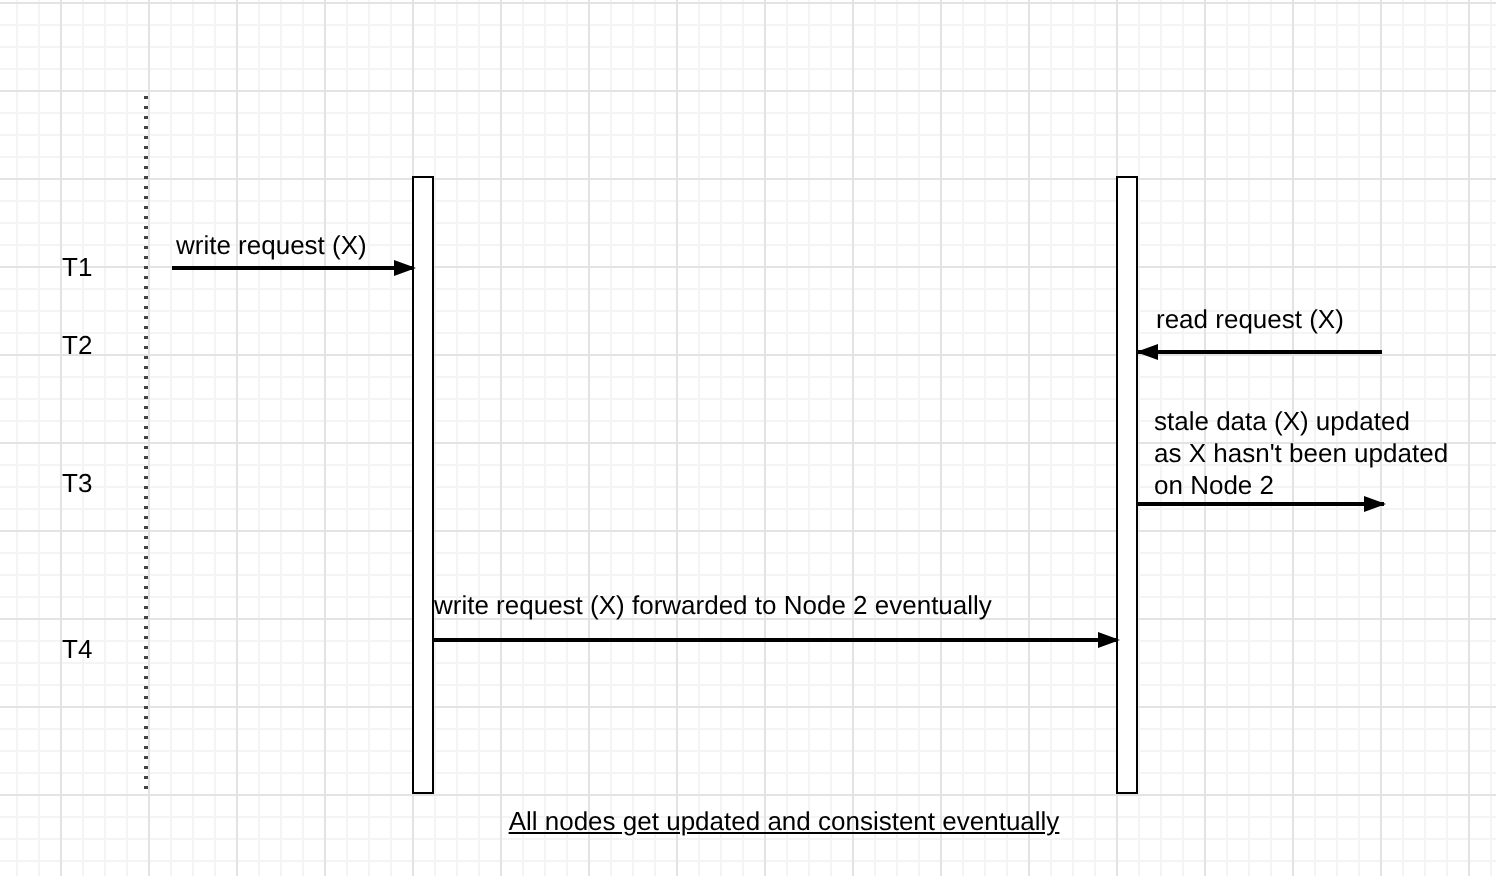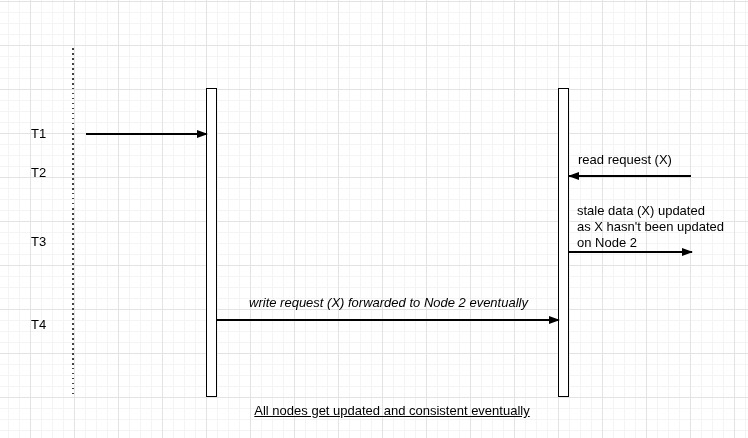--- a/index.html
+++ b/index.html
@@ -85,21 +85,21 @@
   .head-right { right: -1px; border-left: 11px solid #000; }
   .head-left  { left: -1px;  border-right: 11px solid #000; }
 
   .msg-label {
     position: absolute;
     white-space: nowrap;
     line-height: 15px;
   }
   .msg-label.multiline { line-height: 16px; white-space: normal; }
   .msg-label.multiline span { display: block; white-space: nowrap; }
-  .msg-label.centered { text-align: center; font-style: italic; }
+  .msg-label.centered { text-align: left; }
 
   .caption {
     position: absolute;
     left: 177px;
     top: 403px;
     width: 430px;
     text-align: center;
     line-height: 15px;
     text-decoration: underline;
   }
@@ -113,20 +113,21 @@
 
   <div class="tlabel" style="top:126px">T1</div>
   <div class="tlabel" style="top:165px">T2</div>
   <div class="tlabel" style="top:234px">T3</div>
   <div class="tlabel" style="top:317px">T4</div>
 
 
   <div class="lifeline" style="left:206px"></div>
   <div class="lifeline" style="left:558px"></div>
 
+  <div class="msg-label" style="left:88px; top:115px">write request (X)</div>
   <div class="arrow" style="left:86px; top:129px; width:121px">
     <div class="line"></div>
     <div class="head head-right"></div>
   </div>
 
   <div class="msg-label" style="left:578px; top:152px">read request (X)</div>
   <div class="arrow" style="left:569px; top:171px; width:122px">
     <div class="line"></div>
     <div class="head head-left"></div>
   </div>

